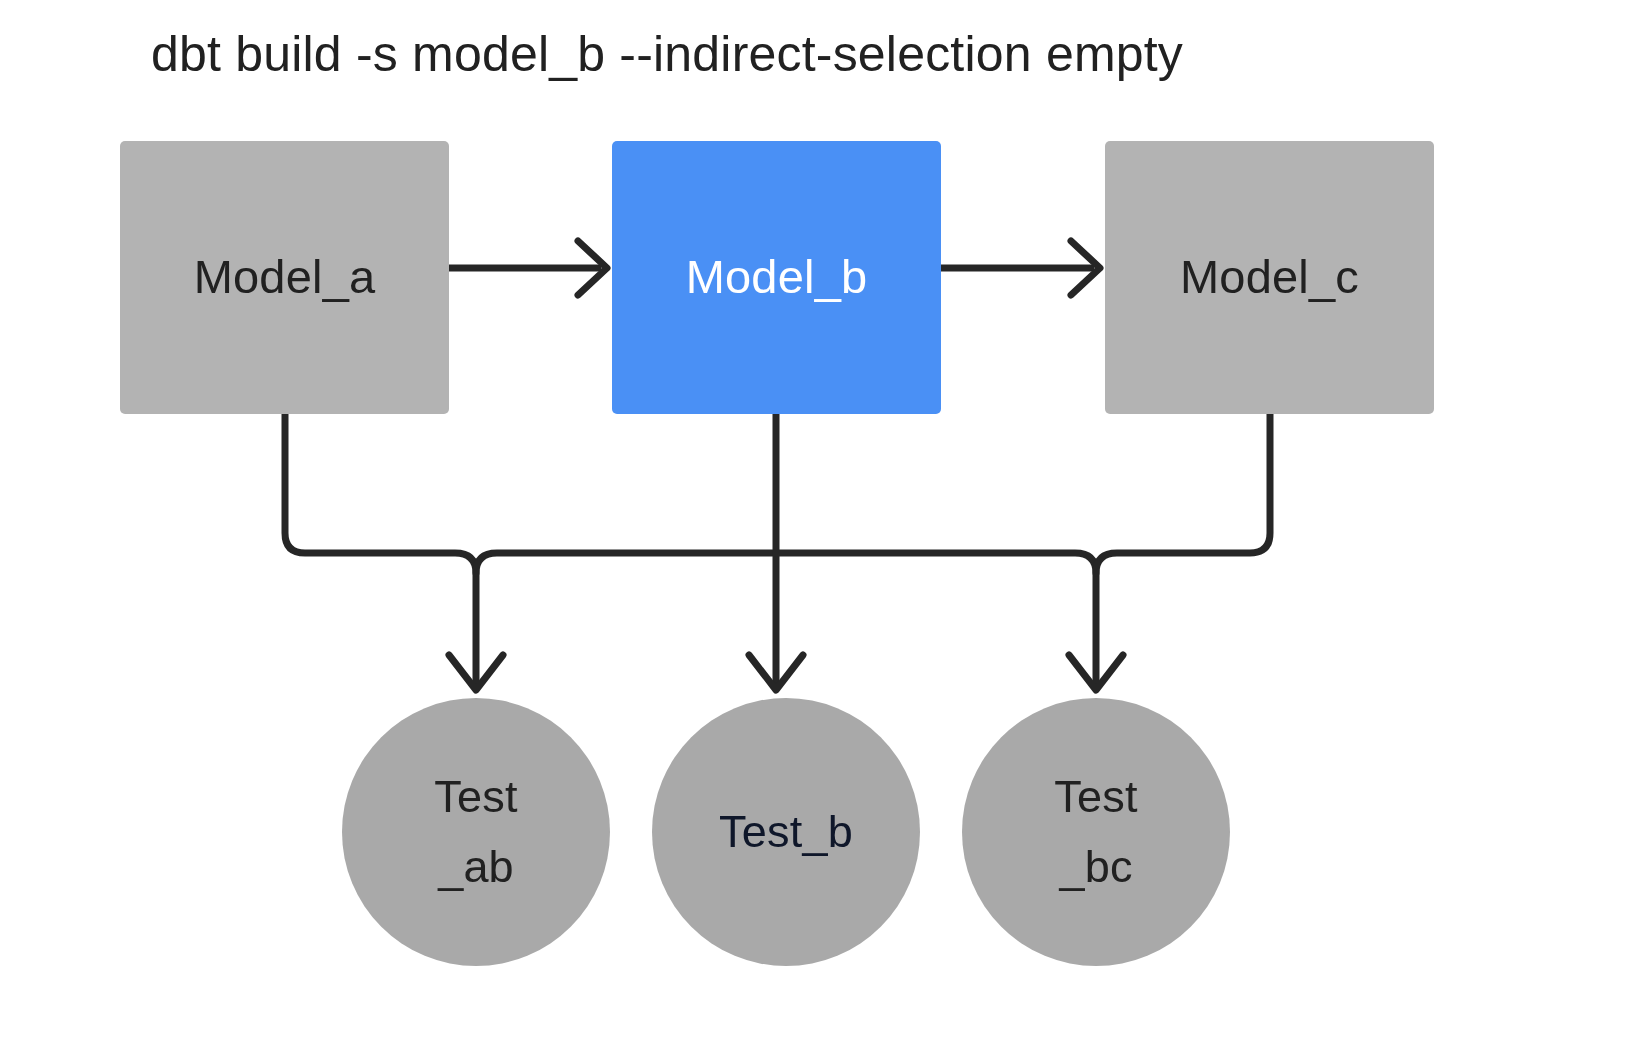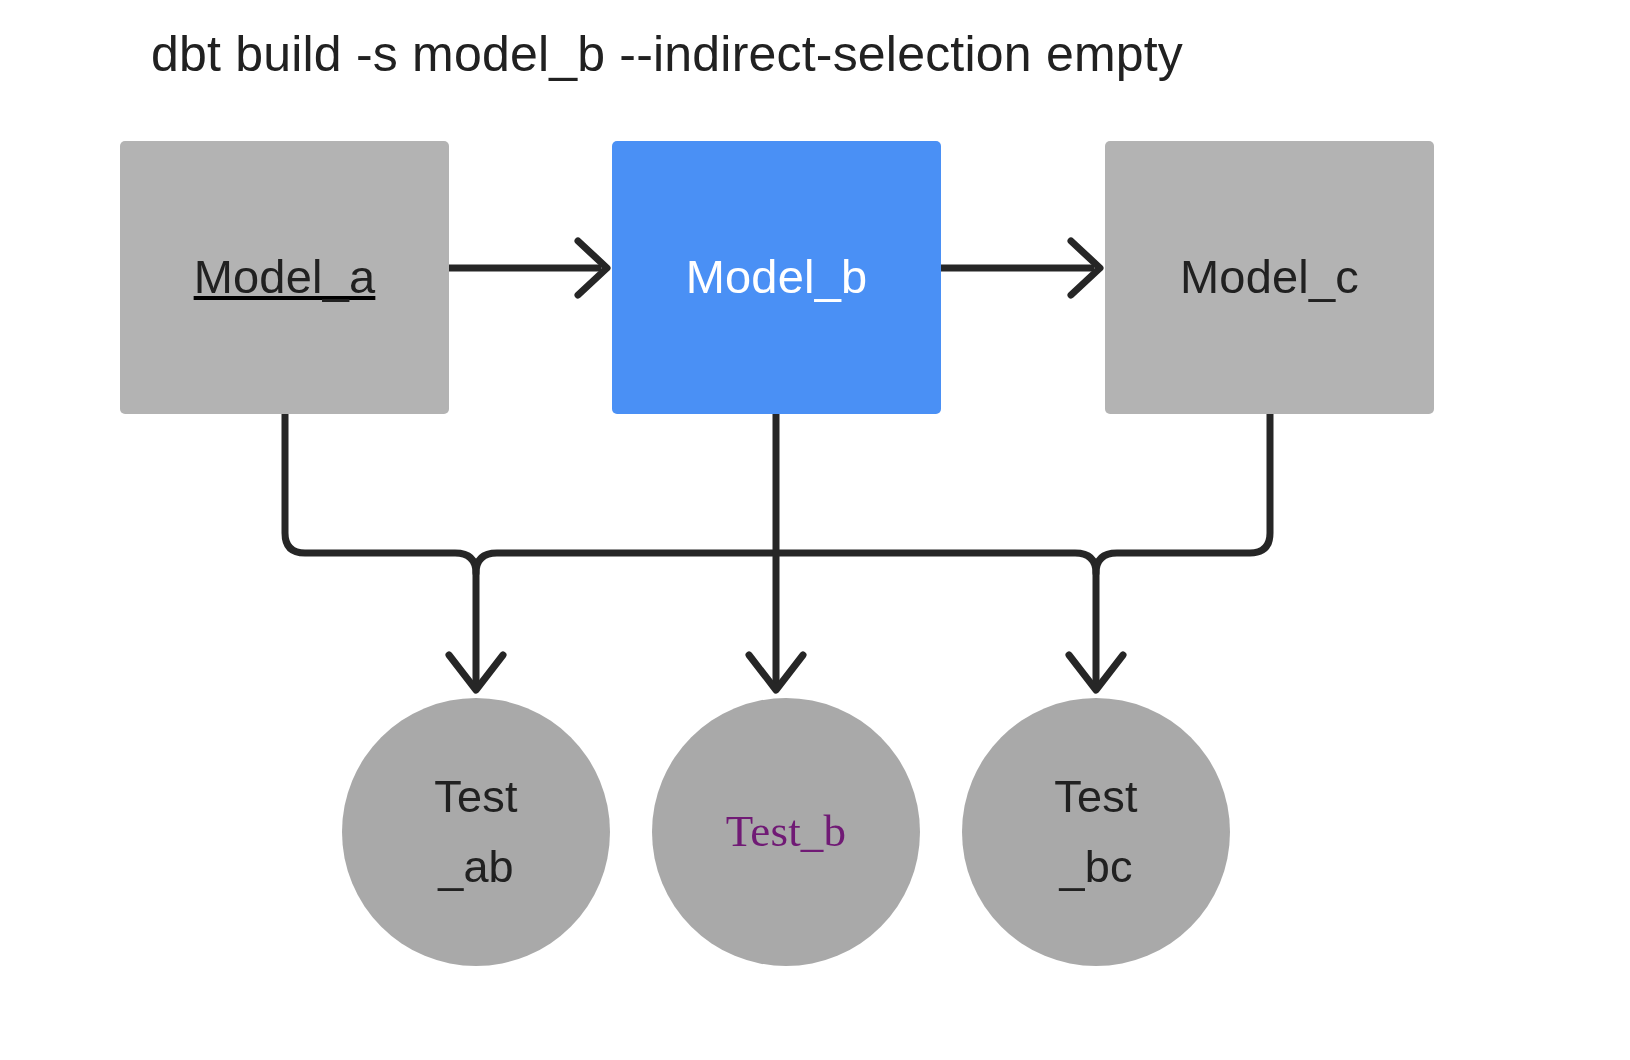--- a/index.html
+++ b/index.html
@@ -105,39 +105,39 @@
         <path d="M 1069 655 L 1096 690 L 1123 655"></path>
       </g>
 
       <g>
         <path d="M 1270 414 L 1270 533 Q 1270 553 1250 553 L 1117 553 Q 1096 553 1096 573"></path>
       </g>
 
     </g>
   </svg>
 
-  <div class="node node-box" style="left:120px; top:141px; width:329px; height:273px; background:#b3b3b3;text-decoration:underline;">
+  <div class="node node-box" style="left:120px; top:141px; width:329px; height:273px; background:#b3b3b3;">
     <span class="node-label box-label" style="color:#212121;">Model_a</span>
   </div>
 
   <div class="node node-box" style="left:612px; top:141px; width:329px; height:273px; background:#4a90f5;">
     <span class="node-label box-label" style="color:#ffffff;">Model_b</span>
   </div>
 
   <div class="node node-box" style="left:1105px; top:141px; width:329px; height:273px; background:#b3b3b3;">
     <span class="node-label box-label" style="color:#212121;">Model_c</span>
   </div>
 
   <div class="node node-circle" style="left:342px; top:698px; width:268px; height:268px; background:#a9a9a9;">
     <span class="node-label circle-label" style="color:#212121;">Test
 _ab</span>
   </div>
 
   <div class="node node-circle" style="left:652px; top:698px; width:268px; height:268px; background:#a9a9a9;">
-    <span class="node-label circle-label" style="color:#701a75;font-family:Liberation Serif, serif;">Test_b</span>
+    <span class="node-label circle-label" style="color:#0f172a;">Test_b</span>
   </div>
 
   <div class="node node-circle" style="left:962px; top:698px; width:268px; height:268px; background:#a9a9a9;">
     <span class="node-label circle-label" style="color:#212121;">Test
 _bc</span>
   </div>
 
 </div>
 
 </body></html>

